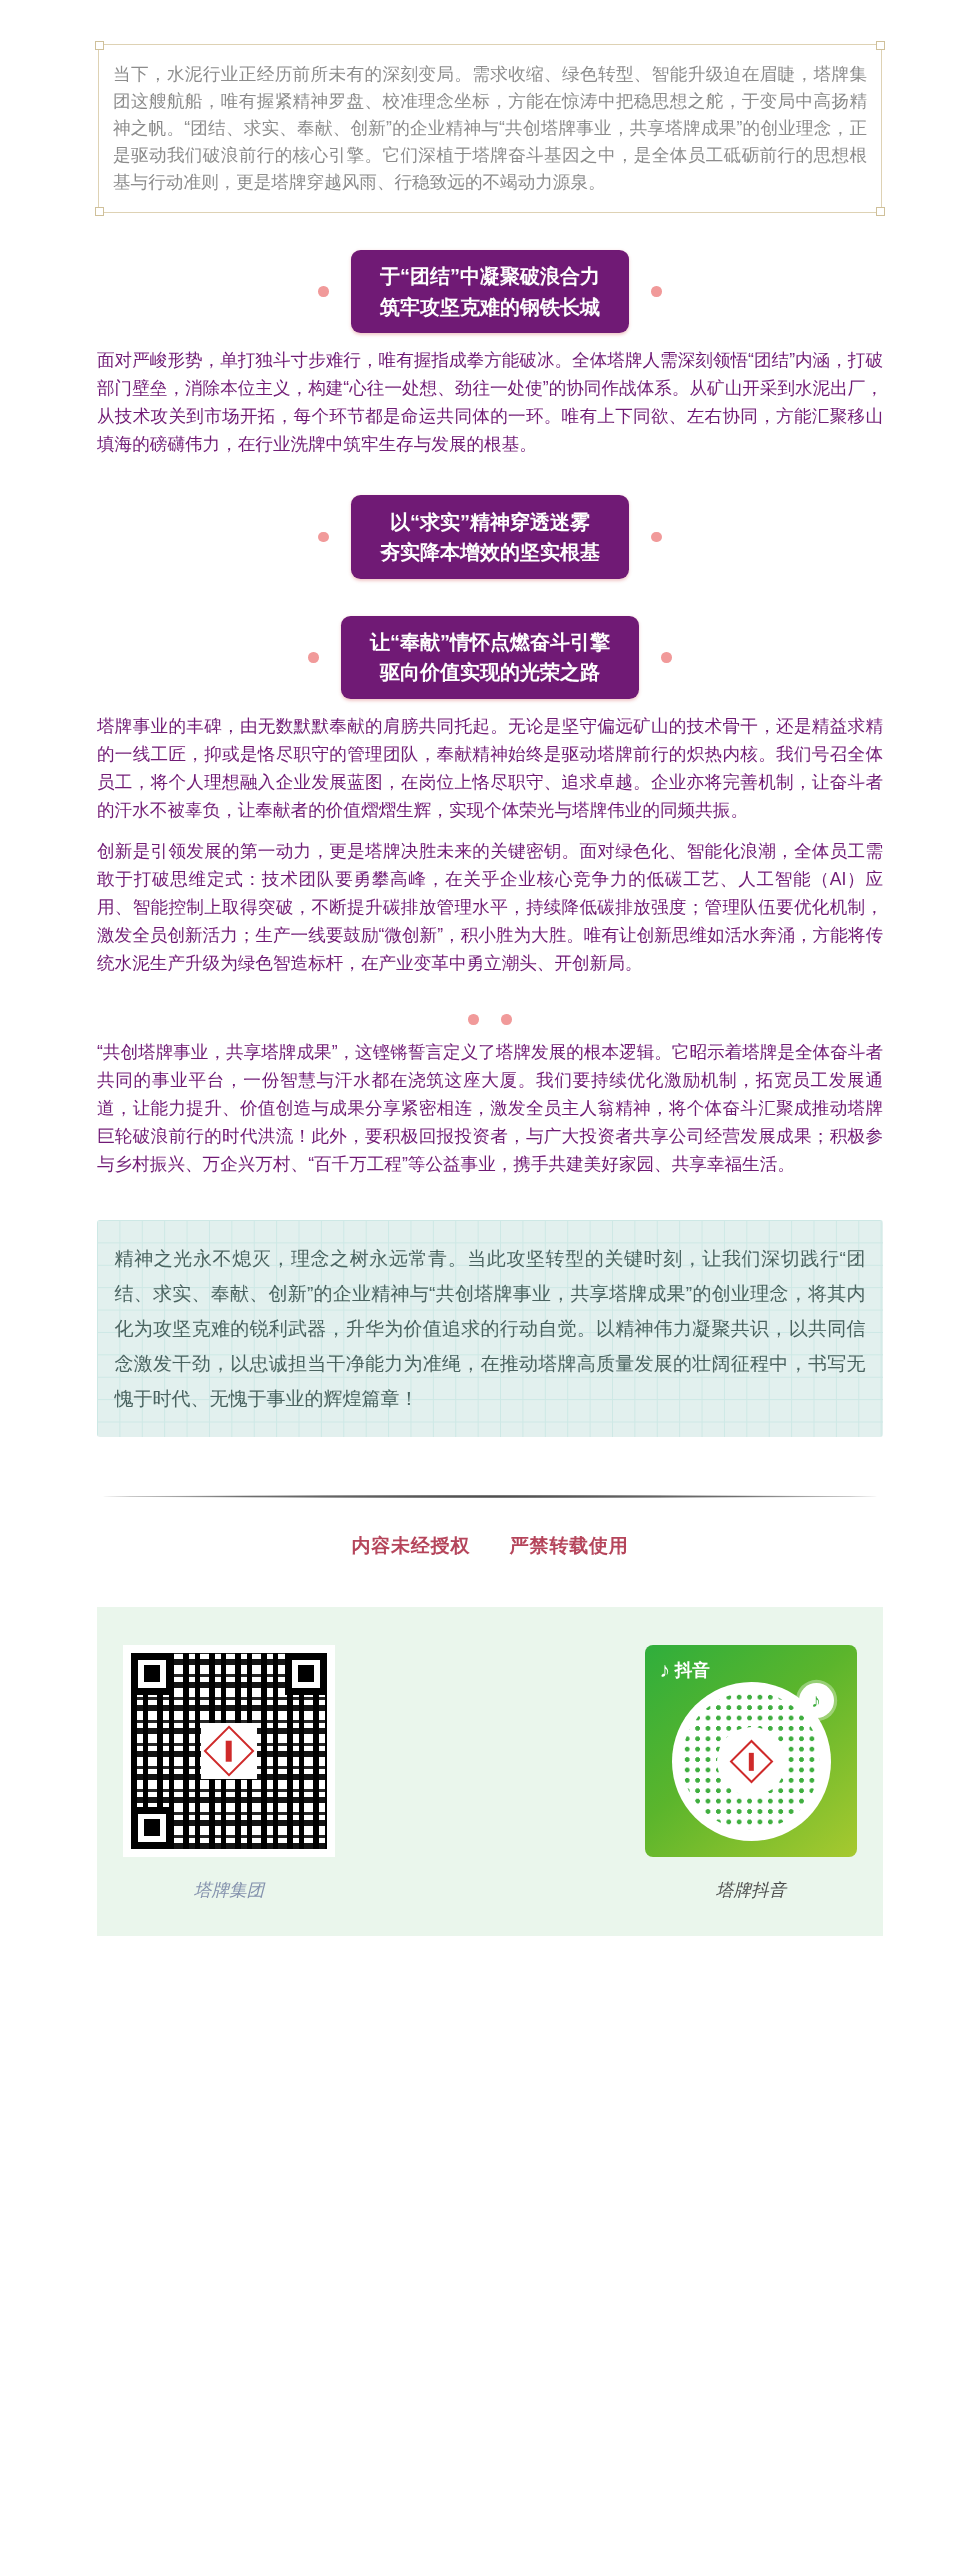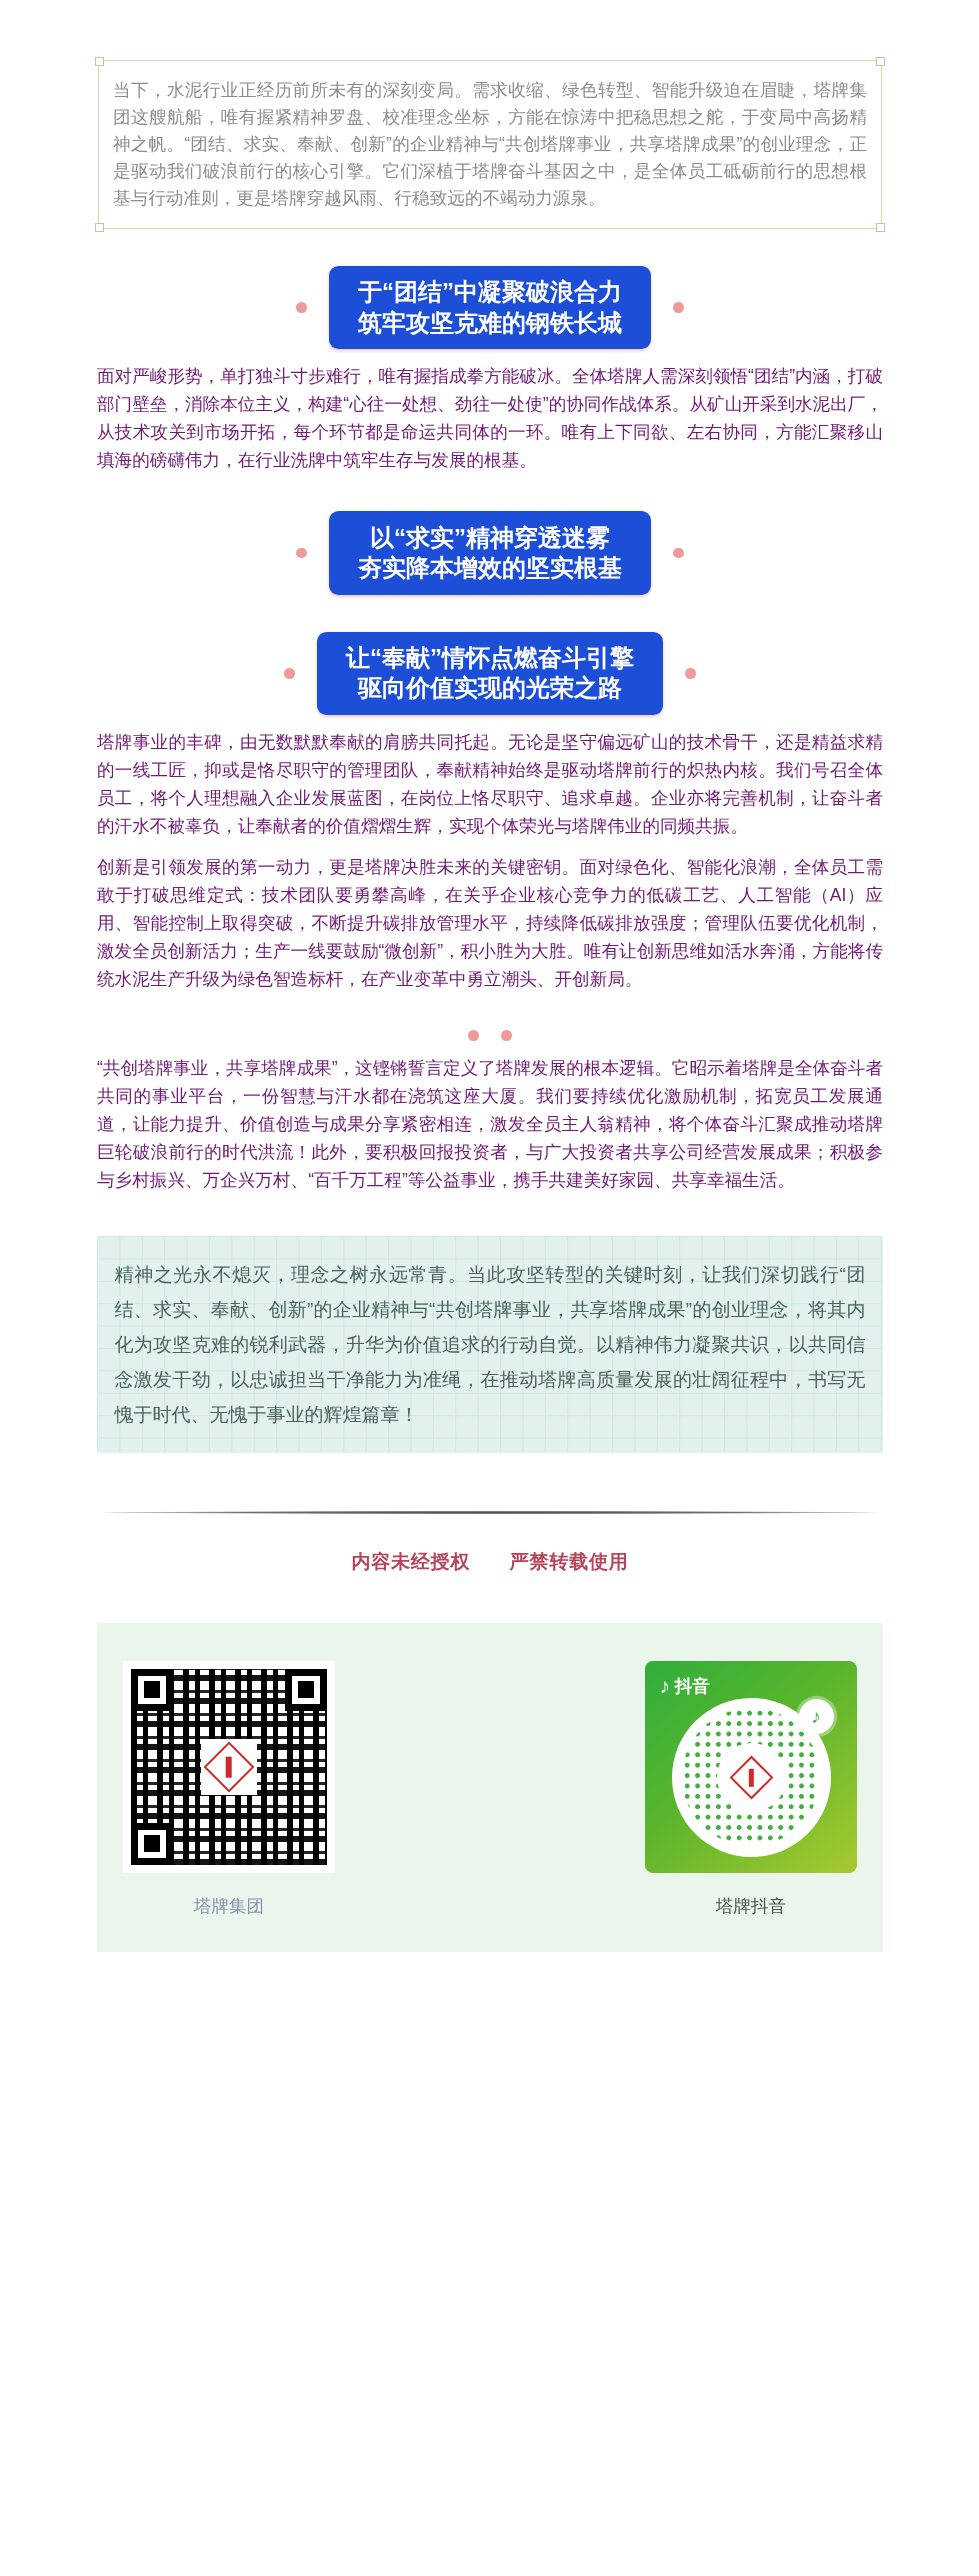--- a/index.html
+++ b/index.html
@@ -1,51 +1,51 @@
 <!DOCTYPE html>
 <html style="font-size:13px"><head>
 <meta charset="utf-8">
 <style>
   html,body{margin:0;padding:0;background:#ffffff;}
   body{font-family:"Liberation Sans","DejaVu Sans",sans-serif;}
   .page{width:980px;background:#fff;padding-top:44px;padding-bottom:50px;}
   .content{width:786px;margin:0 auto;}
 
   
-  .quote-box{position:relative;border:0.8px solid #ded2b4;padding:16px 14.4px;margin:16px auto;width:754px;}
+  .quote-box{position:relative;border:0.8px solid #ded2b4;padding:16px 14.4px;margin:0 auto;width:754px;}
   .quote-box .corner{position:absolute;width:7.2px;height:7.2px;background:#fff;border:0.8px solid #cfc09a;}
   .corner.tl{left:-4px;top:-4px}.corner.tr{right:-4px;top:-4px}
   .corner.bl{left:-4px;bottom:-4px}.corner.br{right:-4px;bottom:-4px}
   .quote-text{margin:0;color:#8c8c8c;font-size:17.6px;line-height:27px;text-align:justify;}
 
   
   .banner-row{display:flex;align-items:center;justify-content:center;gap:22.4px;margin-top:37px;}
   .side-dot{width:10.4px;height:10.4px;border-radius:50%;background:#f19a9a;flex:0 0 auto;}
-  .banner{background:#1d4ed8;color:#fff;border-radius:9.6px;padding:11.2px 29px;text-align:center;
-          font-weight:bold;font-size:24px;line-height:30.5px;box-shadow:0 1.6px 3.2px rgba(200,40,40,.25);}
+  .banner{background:#701a75;color:#fff;border-radius:9.6px;padding:11.2px 29px;text-align:center;
+          font-weight:bold;font-size:20px;line-height:30.5px;box-shadow:0 1.6px 3.2px rgba(200,40,40,.25);}
   .body-text{margin:13px 0 0;color:#701a75;font-size:17.6px;line-height:28px;text-align:justify;}
 
   
   .closing-box{margin-top:42px;border-radius:3.2px;padding:21px 17.6px;
     background-color:#e2f0ee;
     background-image:linear-gradient(#cde8e5 0.8px,transparent 0.8px),
                      linear-gradient(90deg,#cde8e5 0.8px,transparent 0.8px);
     background-size:22.4px 22.4px;}
   .closing-text{margin:0;color:#4a6360;font-size:19px;line-height:35px;text-align:justify;}
 
   
   .divider{margin:58px auto 0;width:774px;height:3.2px;border-radius:50%;
     background:radial-gradient(ellipse at center,#4f4f4f 0%,#6f6f6f 45%,rgba(160,160,160,0) 78%);}
   .notice{margin-top:35px;text-align:center;color:#b5455b;font-weight:bold;font-size:19px;letter-spacing:0.8px;}
 
   
   .footer{margin:48px auto 0;width:786px;background:#eaf6ec;padding:38px 26px 34px;box-sizing:border-box;
           display:flex;justify-content:space-between;align-items:flex-start;}
   .qr-item{width:212px;display:flex;flex-direction:column;align-items:center;}
-  .qr-label{margin-top:21px;font-size:17.6px;}
+  .qr-label{margin-top:21px;font-size:17.6px;font-style:italic;}
   .qr-label.link{color:#8492ad;}
   .qr-label.plain{color:#4f4f4f;}
 
   .qr-bw{width:212px;height:212px;background:#fff;box-sizing:border-box;padding:8px;}
   .qr-pattern{position:relative;width:196px;height:196px;
     background:
       repeating-linear-gradient(0deg,rgba(0,0,0,.92) 0 5.6px,transparent 5.6px 11.2px,rgba(0,0,0,.85) 11.2px 14.4px,transparent 14.4px 23px),
       repeating-linear-gradient(90deg,#000 0 6.4px,#fff 6.4px 12px,#000 12px 17px,#fff 17px 26px);}
   .finder{position:absolute;width:42px;height:42px;box-sizing:border-box;border:7.2px solid #000;background:#fff;}
   .finder::after{content:"";position:absolute;inset:5.6px;background:#000;}

